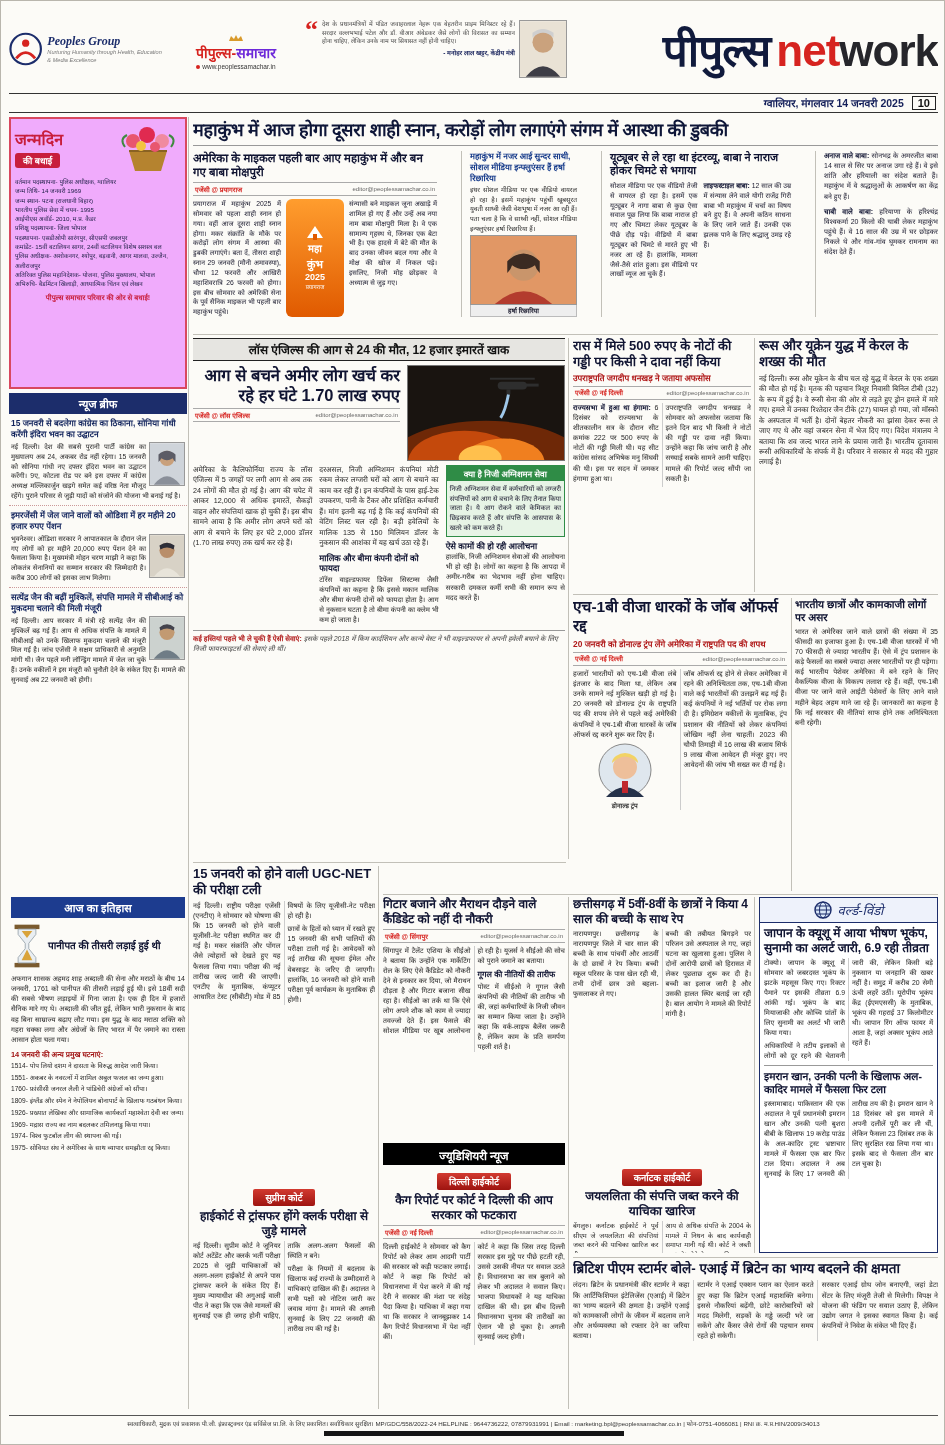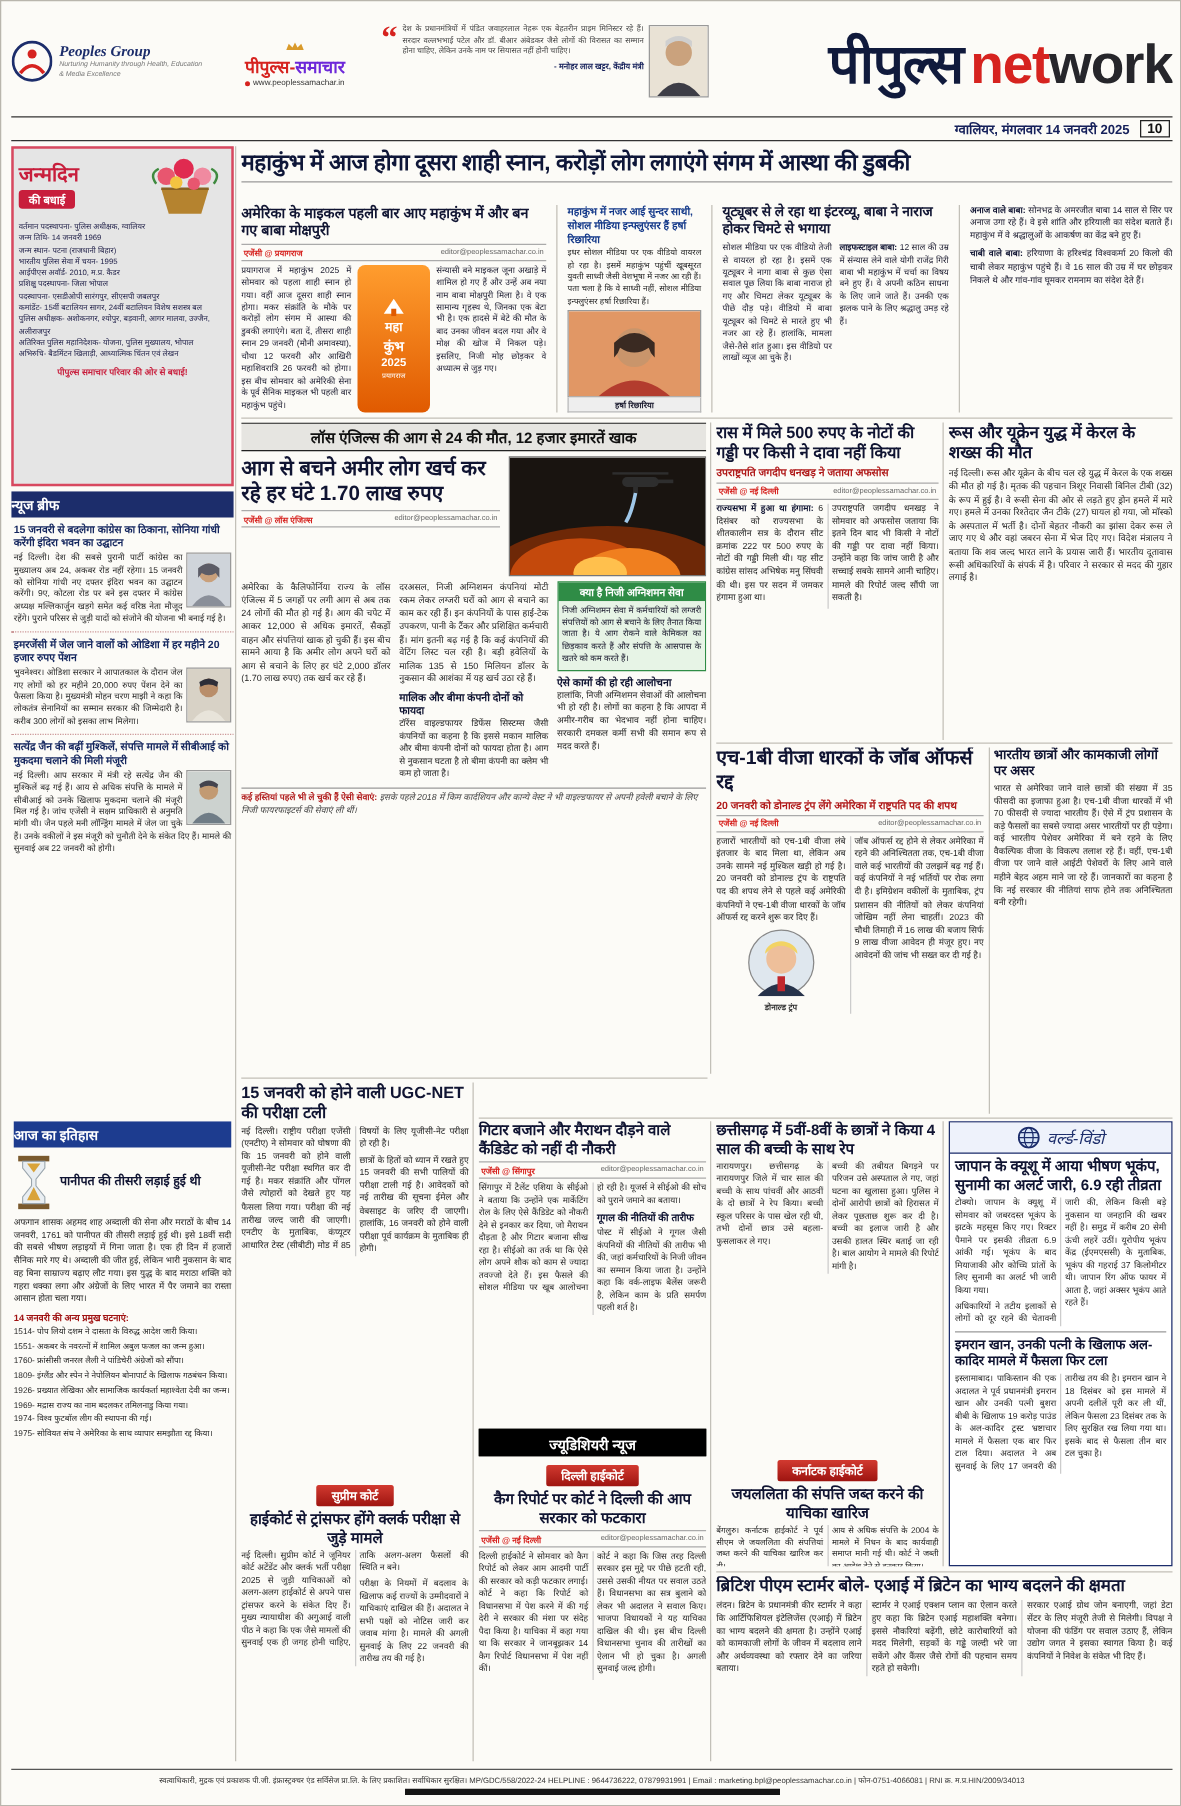--- a/index.html
+++ b/index.html
@@ -33,26 +33,26 @@
 
   
   .hl { color:#101432; font-weight:bold; line-height:1.22; }
   .bt { font-size:7px; line-height:1.45; text-align:justify; color:#262626; }
   .cols2 { column-count:2; column-gap:7px; column-rule:1px solid #ccc; }
   .cols3 { column-count:3; column-gap:8px; column-rule:1px solid #ccc; }
   .byline { display:flex; justify-content:space-between; align-items:center; border-top:1px solid #aaa;
             border-bottom:1px solid #aaa; padding:1.5px 2px; margin:3px 0; }
   .agency { color:#d6231f; font-weight:bold; font-size:6.6px; }
   .email { color:#666; font-size:6px; }
-  .sec-hd { background:#1c2d6b; color:#fff; font-weight:bold; font-size:11px; padding:3px 0; }
+  .sec-hd { background:#1c2d6b; color:#fff; font-weight:bold; font-size:11px; text-align:center; padding:3px 0; }
   .lead { font-weight:bold; color:#101432; }
   .vr { background:#c2c0b8; } .hr { background:#c2c0b8; }
 
   
-  .bday { border:2px solid #d8485f; background:#e5e5e5; padding:4px; }
+  .bday { border:2px solid #d8485f; background:#f0abfc; padding:4px; }
   .bday-top { display:flex; justify-content:space-between; align-items:center; }
   .bday-t1 { font-family:"Liberation Serif",serif; font-size:16px; font-weight:bold; color:#c81e3c; }
   .bday-t2 { display:inline-block; background:#c81e3c; color:#fff; font-weight:bold; font-size:9px;
              padding:1px 8px; border-radius:3px; margin-top:2px; }
   .bday-row { display:flex; gap:5px; margin-top:4px; align-items:center; }
   .bday-name { font-size:8.5px; font-weight:bold; color:#a6122c; line-height:1.3; }
   .bday-dl { margin-top:4px; }
   .bday-dl div { font-size:6.2px; line-height:1.5; color:#22224a; }
   .bday-wish { margin-top:4px; text-align:center; font-size:7px; font-weight:bold; color:#c81e3c; }
 
@@ -63,21 +63,21 @@
   .brief-b svg { float:right; margin:0 0 2px 3px; border:1px solid #999; }
   .hist { padding:0 2px; }
   .hist-top { display:flex; gap:5px; align-items:center; margin:4px 0; }
   .hist-h { font-size:10px; font-weight:bold; color:#101432; line-height:1.25; }
   .hist-sub { font-size:7.4px; font-weight:bold; color:#a01212; margin:4px 0 2px; }
   .hist-ev { font-size:6.6px; line-height:1.4; color:#262626; margin-bottom:2.5px; text-align:justify; }
 
   
   .kumbh-main { font-size:18px; font-weight:bold; color:#0e1638; letter-spacing:-0.3px; white-space:nowrap;
                 border-bottom:1px solid #999; padding-bottom:4px; }
-  .krow { display:flex; gap:8px; margin-top:18px; }
+  .krow { display:flex; gap:24px; margin-top:5px; }
   .kcol + .kcol { border-left:1px solid #c2c0b8; padding-left:8px; }
   .k1 { width:244px; } .k2 { width:116px; } .k3 { width:190px; } .k4 { flex:1; }
   .k1 h2 { font-size:11.5px; } .k3 h2 { font-size:11px; }
   .k2 h3 { font-size:8.3px; font-weight:bold; color:#153a8a; line-height:1.3; }
   .mk-flex { display:flex; gap:5px; }
   .mk-body { flex:1; font-size:6.8px; line-height:1.45; text-align:justify; }
   .klogo { width:58px; background:linear-gradient(#ff9d2e,#e05a00); border-radius:6px; color:#fff;
            display:flex; flex-direction:column; align-items:center; justify-content:center; gap:1px;
            font-weight:bold; text-align:center; }
   .klogo .l1 { font-size:10px; } .klogo .l2 { font-size:11px; } .klogo .l3 { font-size:9px; }
@@ -85,21 +85,21 @@
   .k2 .cap { background:#eee; border:1px solid #bbb; border-top:none; font-size:6.5px; font-weight:bold;
              text-align:center; padding:1px 0; }
   .k3-cols { display:flex; gap:6px; margin-top:3px; }
   .k3-cols > div { flex:1; font-size:6.8px; line-height:1.45; text-align:justify; }
   .k4 p { font-size:7px; line-height:1.45; text-align:justify; margin-bottom:5px; }
 
   
   .kicker { background:#e6e5e1; border-top:1.5px solid #222; border-bottom:1px solid #222; text-align:center;
             font-weight:bold; font-size:12px; color:#111; padding:2px 0; }
   .fire-head { display:flex; gap:7px; margin-top:4px; }
-  .fire-head .lft { flex:1; }
+  .fire-head .lft { flex:1;text-align:right; }
   .fire-hl { font-size:16.5px; }
   .fire-img { width:158px; height:96px; border:1px solid #777; flex:none; }
   .fire-cols { display:flex; gap:7px; margin-top:4px; }
   .fire-cols > div { flex:1; }
   .fsub { font-size:8.4px; font-weight:bold; color:#101432; margin:4px 0 1px; line-height:1.25; }
   .gbox { border:1px solid #2f8c46; margin-bottom:3px; }
   .gbox .gt { background:#2f8c46; color:#fff; font-weight:bold; font-size:8.3px; text-align:center; padding:2px; }
   .gbox .gb { background:#e7f4e6; font-size:6.7px; line-height:1.45; text-align:justify; padding:3px; }
   .fnote { border-top:1px solid #999; margin-top:5px; padding-top:3px; font-size:7px; line-height:1.45; }
   .fnote .nl { font-weight:bold; color:#b01a1a; }

